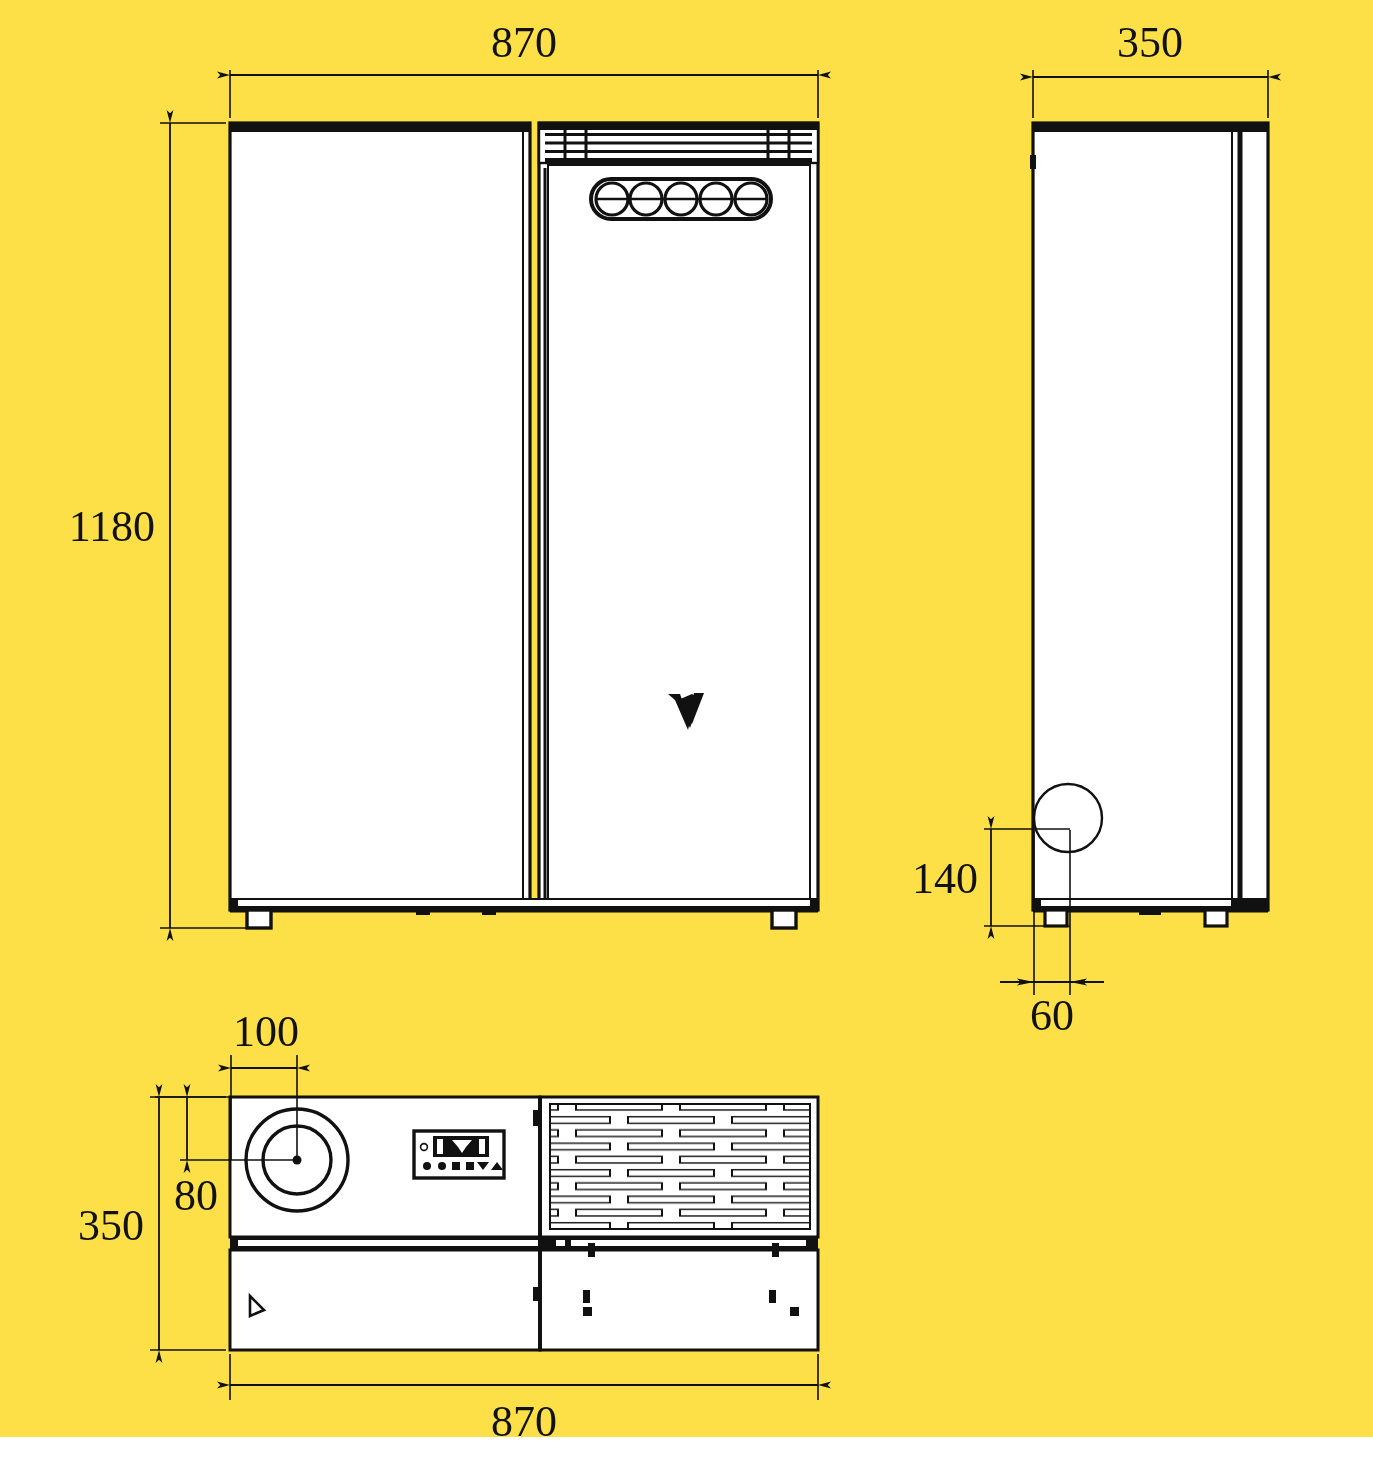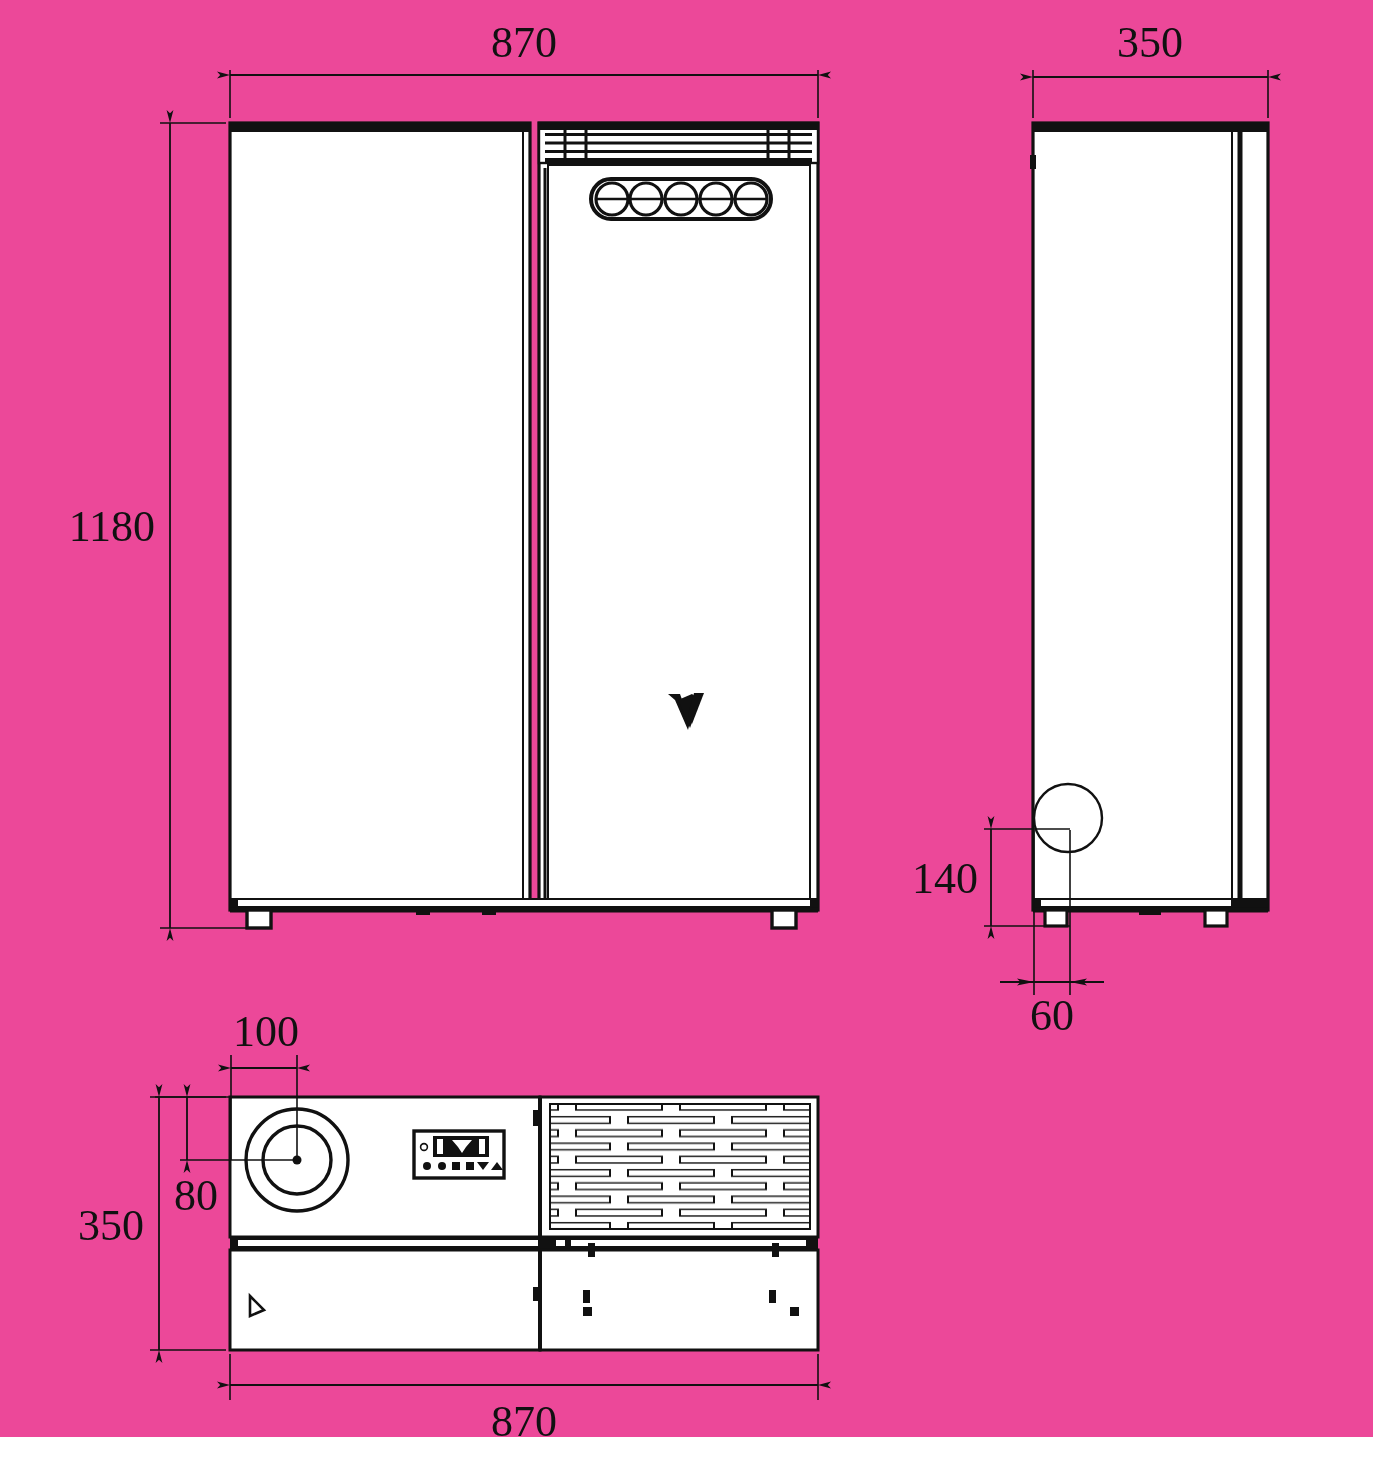--- a/index.html
+++ b/index.html
@@ -11,21 +11,21 @@
     width: 1373px;
     height: 1461px;
     font-family: "Liberation Serif", serif;
     color: #000000;
     overflow: hidden;
   }
   #sheet {
     position: relative;
     width: 1373px;
     height: 1437px;
-    background: #ec4899;
+    background: #fde047;
   }
   svg#drawing {
     position: absolute;
     left: 0; top: 0;
     width: 1373px;
     height: 1461px;
     display: block;
   }
   .dimtext {
     font-family: "Liberation Serif", serif;

